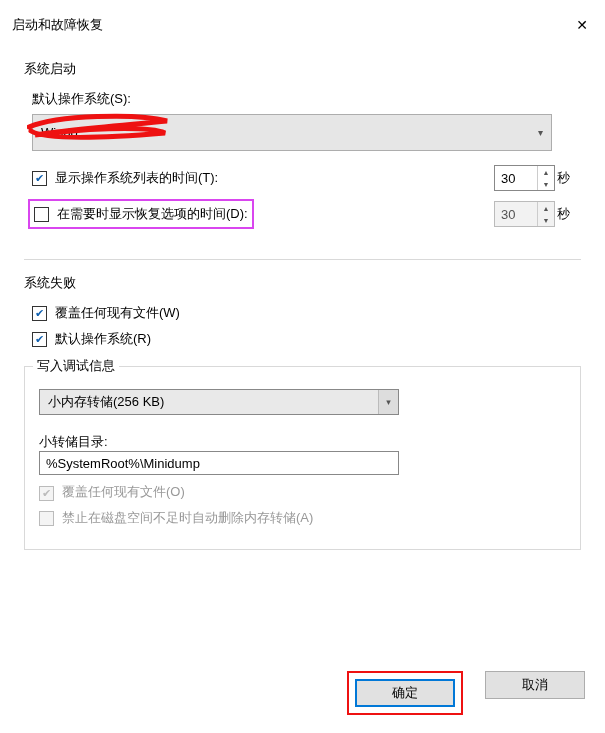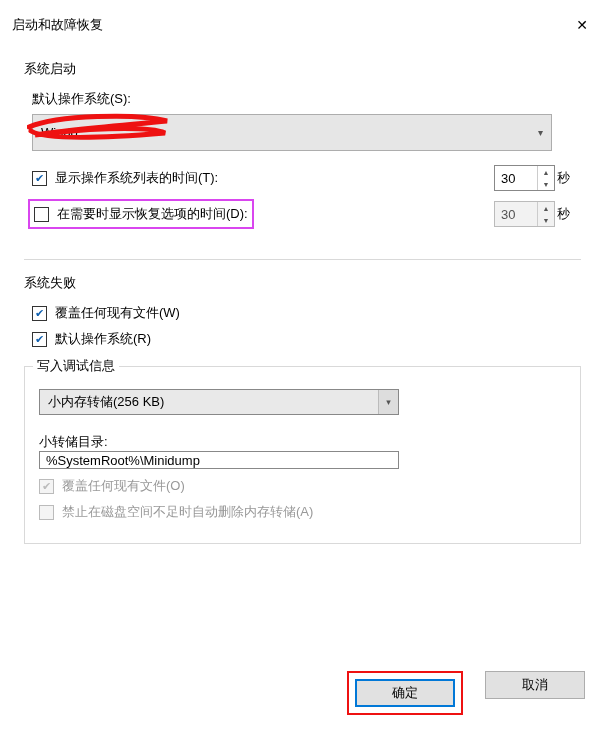--- a/index.html
+++ b/index.html
@@ -157,21 +157,21 @@
   .combo .combo-text { flex:1; padding:0 8px; }
   .combo .combo-btn {
     width:20px; height:100%;
     display:flex; align-items:center; justify-content:center;
     font-size:9px; color:#555;
     border-left:1px solid #bbb;
     background:#ddd;
   }
   .textbox {
     width: 360px;
-    height:18px;
+    height:24px;
     border:1px solid #888;
     padding: 0 6px;
     font:inherit;
     display:flex; align-items:center;
   }
 
   
   .button-row {
     position:absolute;
     right: 20px;
@@ -271,21 +271,21 @@
       <div class="combo" style="margin-top:6px;">
         <span class="combo-text">小内存转储(256 KB)</span>
         <span class="combo-btn">▾</span>
       </div>
 
       <div style="margin-top:18px;" class="label">小转储目录:</div>
       <div class="textbox">
         <span>%SystemRoot%\Minidump</span>
       </div>
 
-      <div class="field-row" style="">
+      <div class="field-row" style="align-items:flex-end;">
         <span class="checkbox checked disabled"></span>
         <span class="label disabled">覆盖任何现有文件(O)</span>
       </div>
       <div class="field-row">
         <span class="checkbox disabled"></span>
         <span class="label disabled">禁止在磁盘空间不足时自动删除内存转储(A)</span>
       </div>
     </div>
   </div>
 </div>

